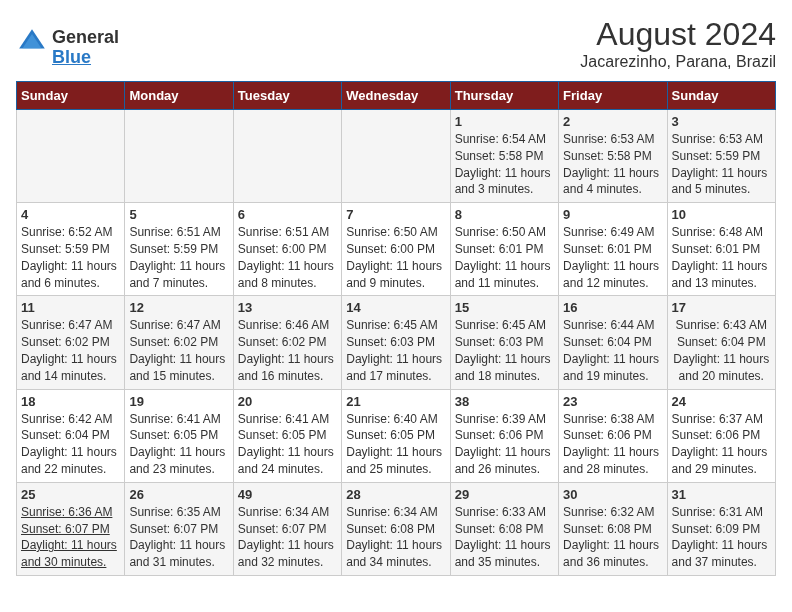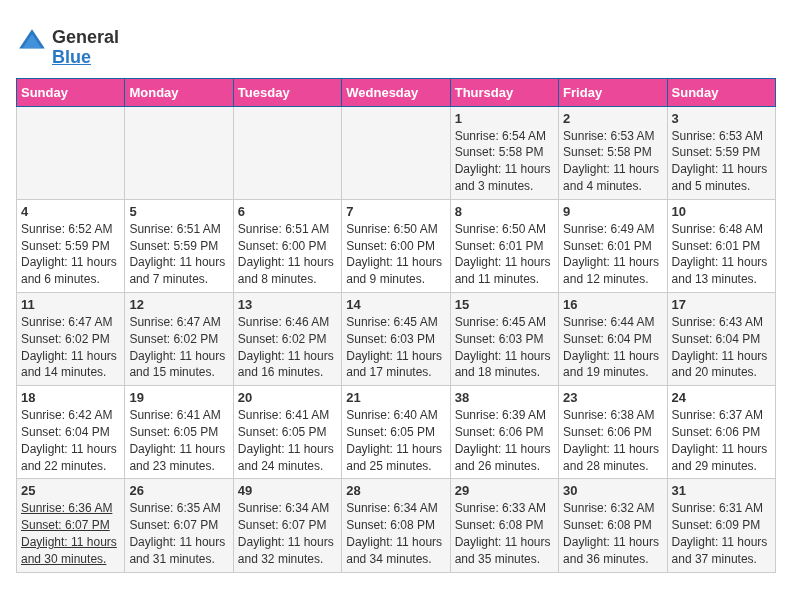--- a/index.html
+++ b/index.html
@@ -45,21 +45,21 @@
       font-size: 16px;
       color: #333;
       font-weight: normal;
     }
     table {
       width: 100%;
       border-collapse: collapse;
       font-size: 11px;
     }
     thead tr {
-      background-color: #ec4899;
+      background-color: #7f1d1d;
       color: #fff;
       margin-top: 12px;
     }
     thead th {
       padding: 6px 4px;
       text-align: left;
       font-size: 13px;
       font-weight: 600;
       border: 1px solid #1a5fa0;
     }
@@ -99,20 +99,24 @@
 <div class="header">
   <div class="logo">
     <svg class="logo-icon" viewBox="0 0 40 40">
       <polygon points="20,4 36,28 4,28" fill="#2979c6"></polygon>
       <polygon points="20,10 32,28 8,28" fill="#5aabea" opacity="0.5"></polygon>
     </svg>
     <div class="logo-text">
       <span class="general">General</span><br>
       <span class="blue">Blue</span>
     </div>
+  </div>
+  <div class="title-block">
+    <div class="month-title">August 2024</div>
+    <div class="location-title">Jacarezinho, Parana, Brazil</div>
   </div>
 </div>
 
 <table>
   <thead>
     <tr>
       <th>Sunday</th>
       <th>Monday</th>
       <th>Tuesday</th>
       <th>Wednesday</th>
@@ -222,21 +226,21 @@
 Daylight: 11 hours and 18 minutes.</div>
         </td>
         <td>
           <span class="day-num">16</span>
           <div class="day-info" style="white-space: pre-line;">Sunrise: 6:44 AM
 Sunset: 6:04 PM
 Daylight: 11 hours and 19 minutes.</div>
         </td>
         <td>
           <span class="day-num">17</span>
-          <div class="day-info" style="white-space: pre-line;">Sunrise: 6:43 AM
+          <div class="day-info" style="white-space: pre-line; text-align: center;">Sunrise: 6:43 AM
 Sunset: 6:04 PM
 Daylight: 11 hours and 20 minutes.</div>
         </td>
       </tr>
       <tr>
         <td>
           <span class="day-num">18</span>
           <div class="day-info" style="white-space: pre-line;">Sunrise: 6:42 AM
 Sunset: 6:04 PM
 Daylight: 11 hours and 22 minutes.</div>

